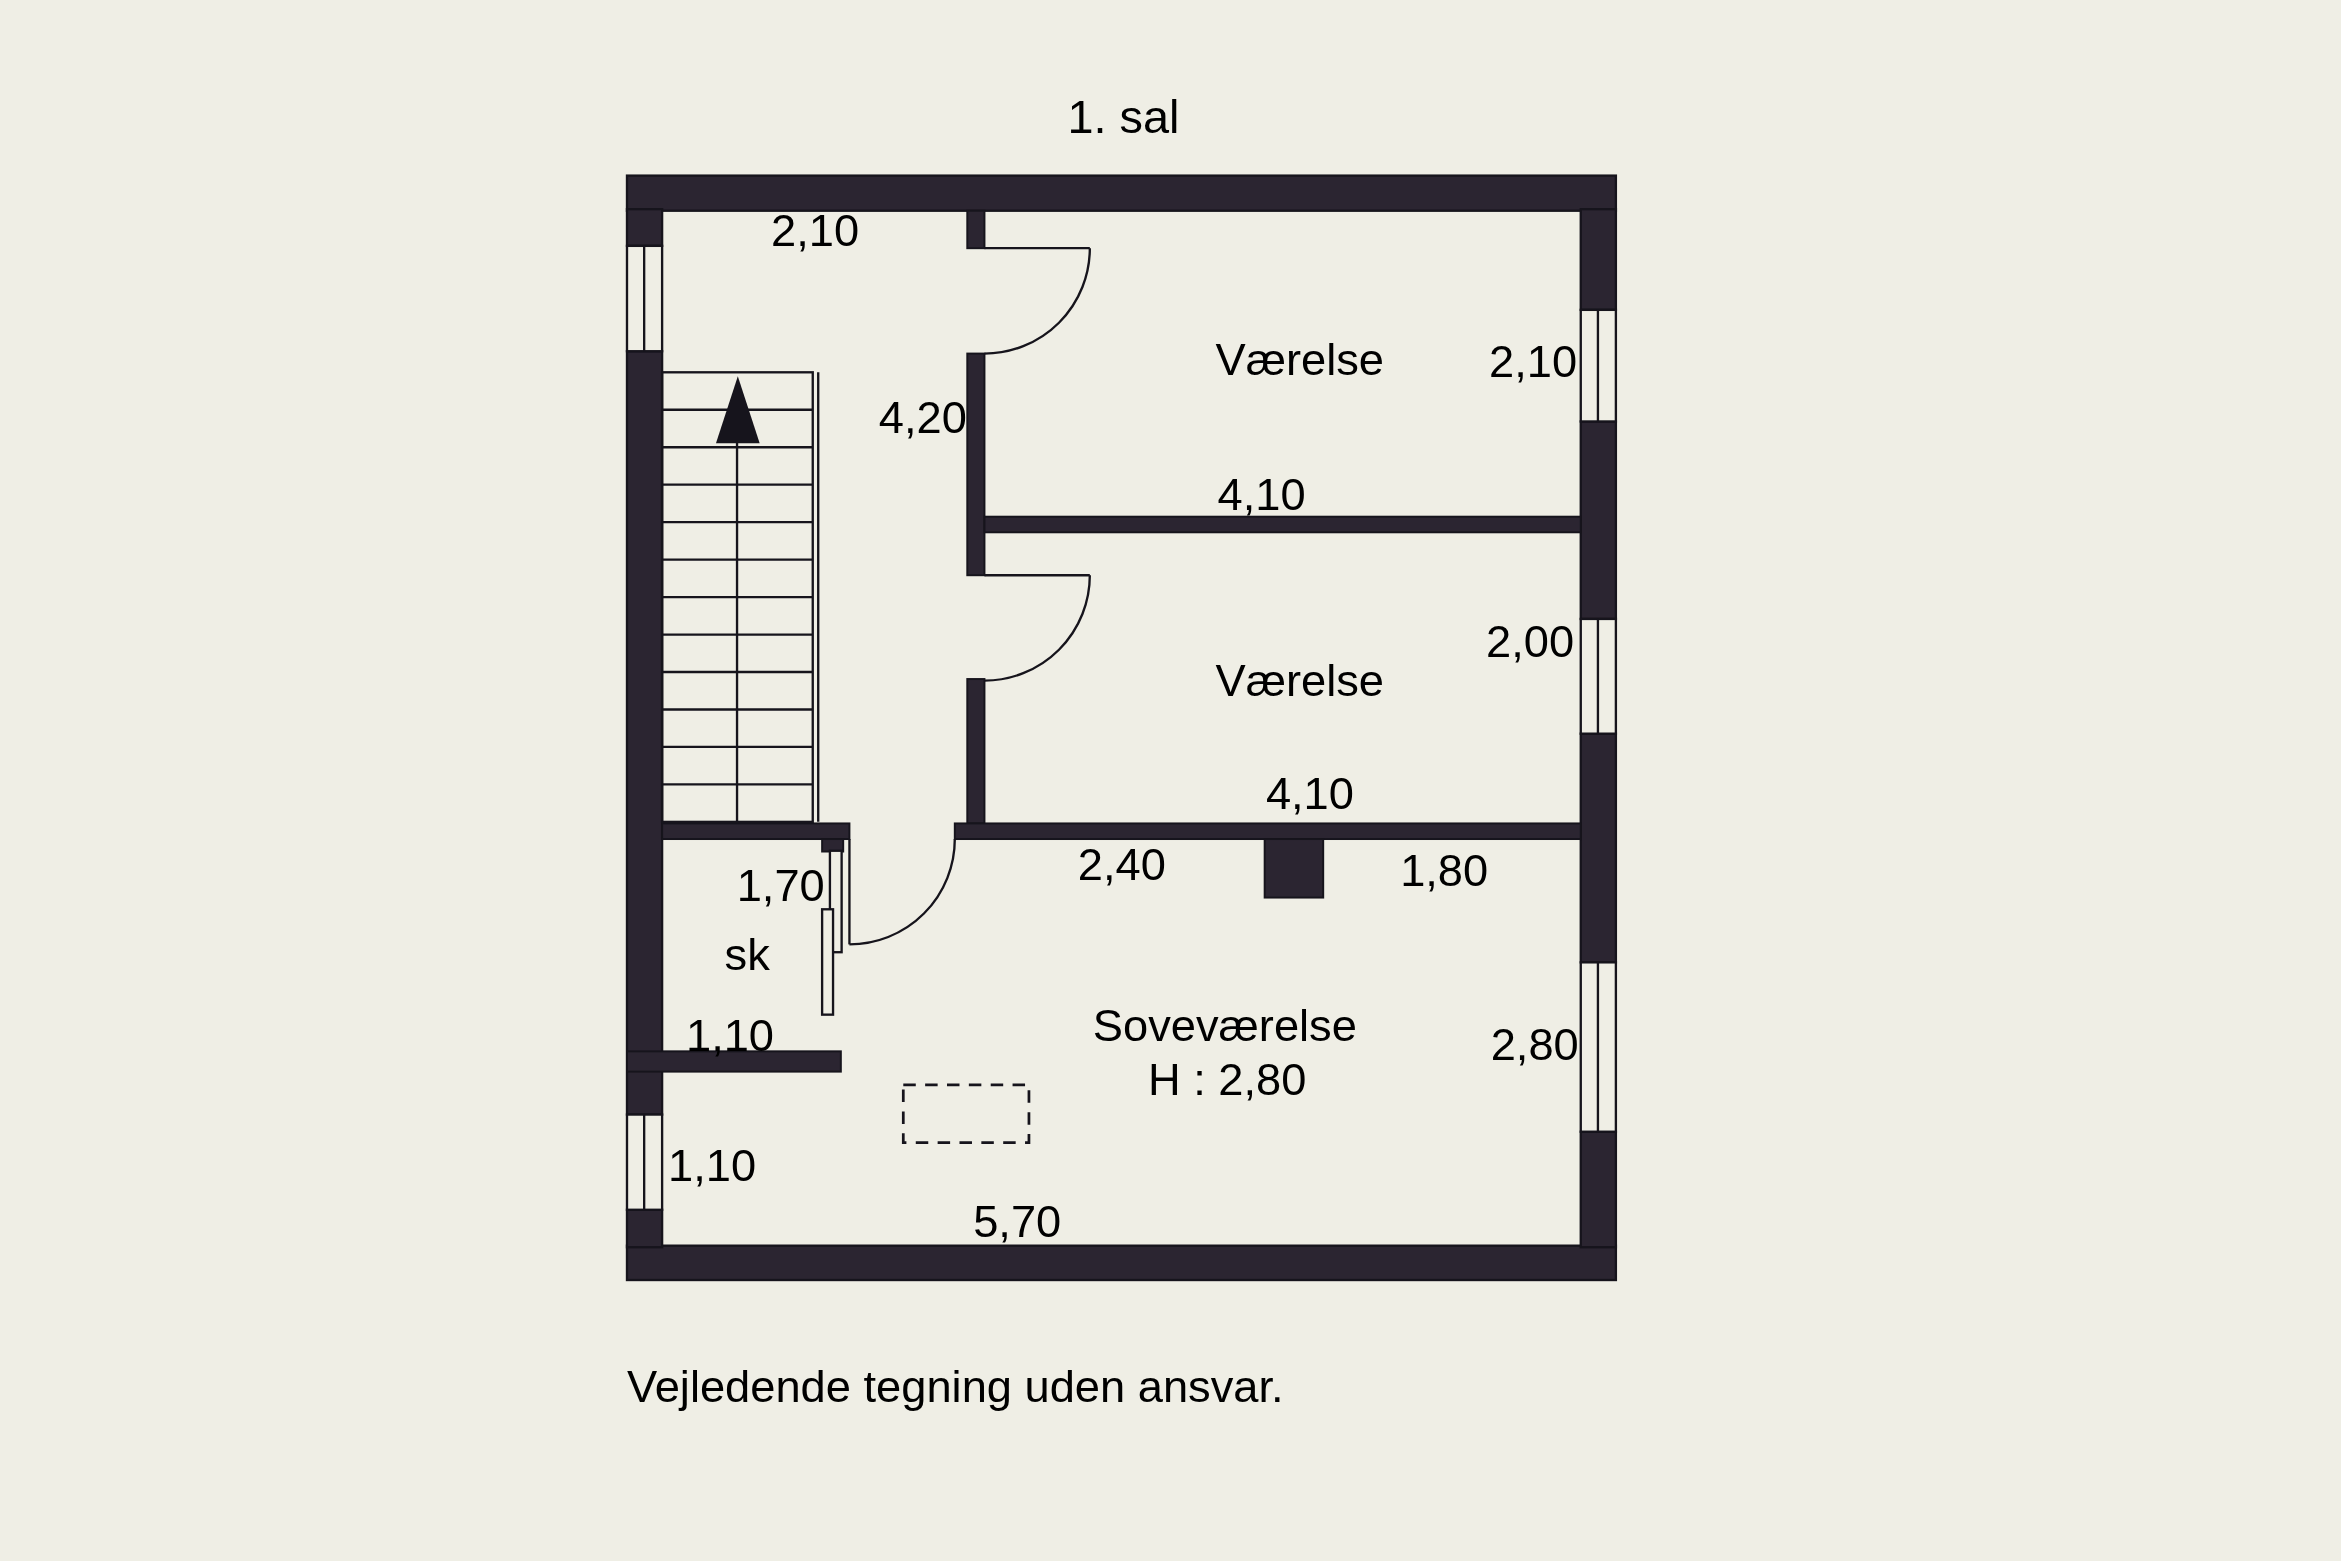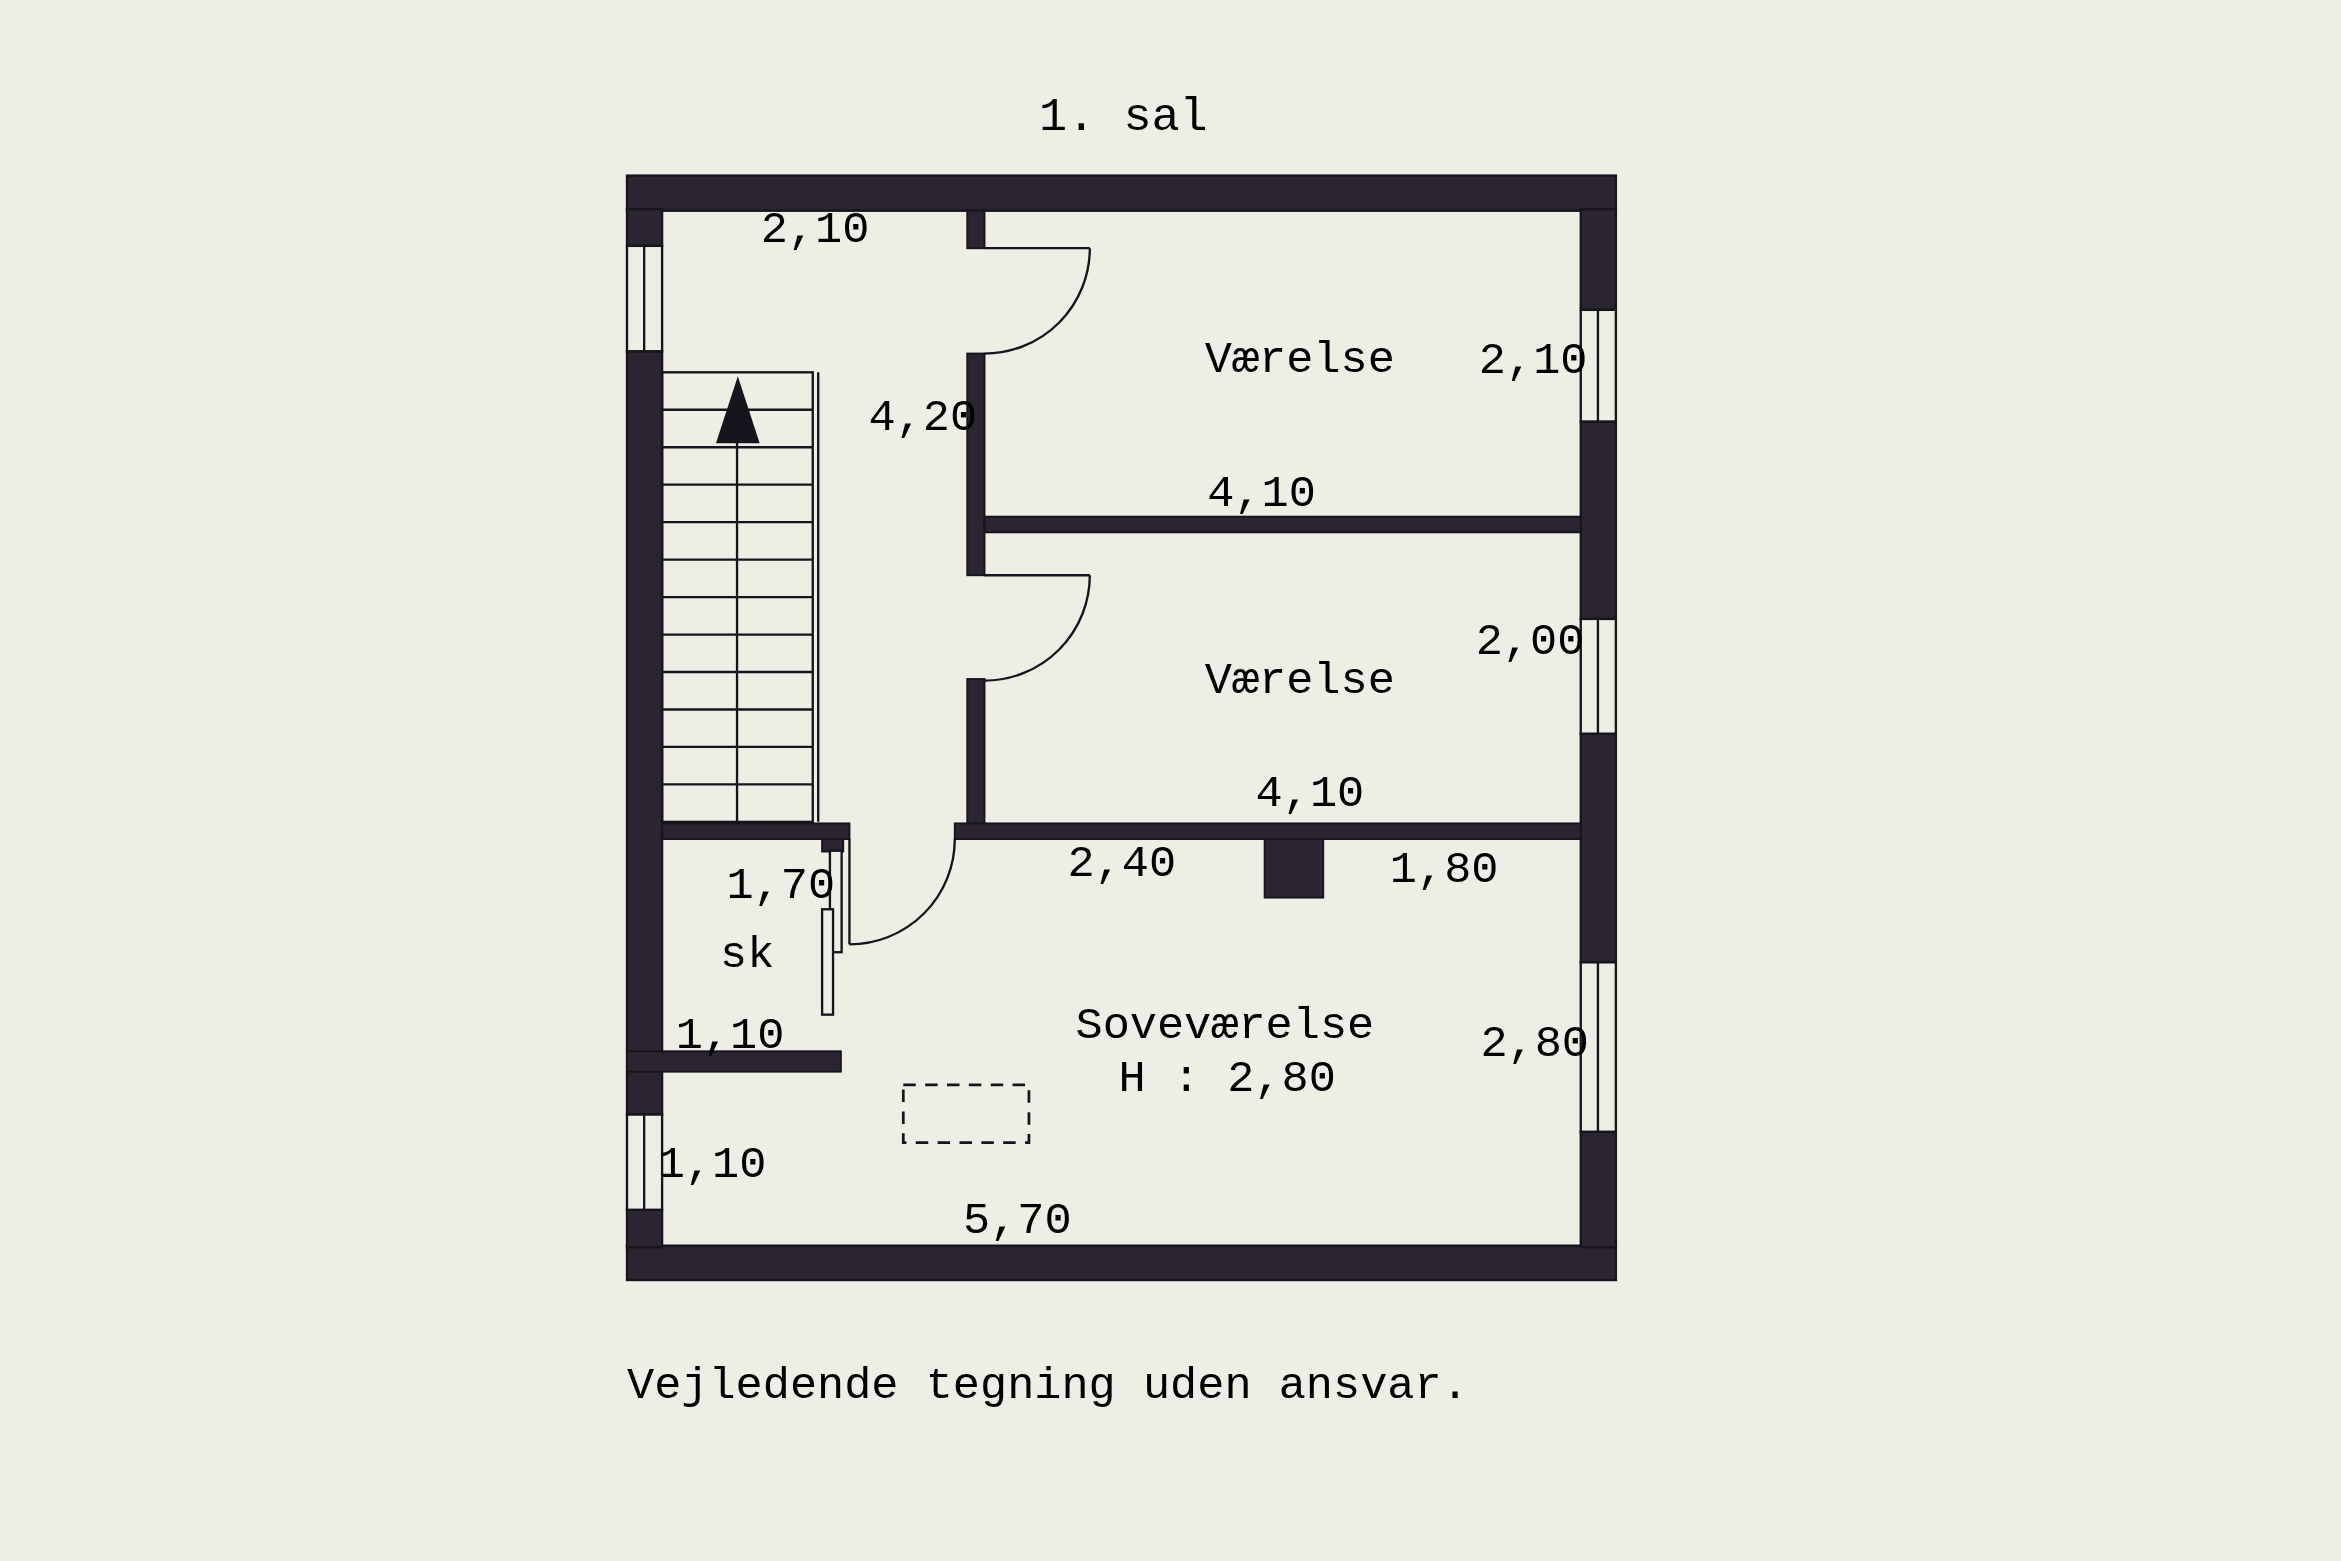--- a/index.html
+++ b/index.html
@@ -1,21 +1,21 @@
 <!DOCTYPE html>
 <html style="font-size:12.5px"><head>
 <meta charset="utf-8">
 <style>
   html,body{margin:0;padding:0;}
   body{
     width:2342px;height:1561px;
     background:#efeee5;
     font-family:"Liberation Sans", sans-serif;
   }
-  .canvas{position:relative;width:1884px;height:1561px;overflow:hidden;font-family:Liberation Mono, monospace;}
+  .canvas{position:relative;width:1884px;height:1561px;overflow:hidden;}
   svg{display:block;}
   .wall{fill:#2b2531;stroke:#16141c;stroke-width:3;}
   .iwall{fill:#2b2531;stroke:#16141c;stroke-width:2.5;}
   .win{fill:#efeee5;stroke:#16141c;stroke-width:3;}
   .winline{stroke:#16141c;stroke-width:3;}
   .thin{fill:none;stroke:#16141c;stroke-width:3;}
   .panel{fill:#efeee5;stroke:#16141c;stroke-width:3;}
   .dash{fill:none;stroke:#16141c;stroke-width:3.5;stroke-dasharray:16 12;}
   .lbl{fill:#000000;font-size:58px;text-anchor:middle;dominant-baseline:central;}
   .title{font-size:60px;}

